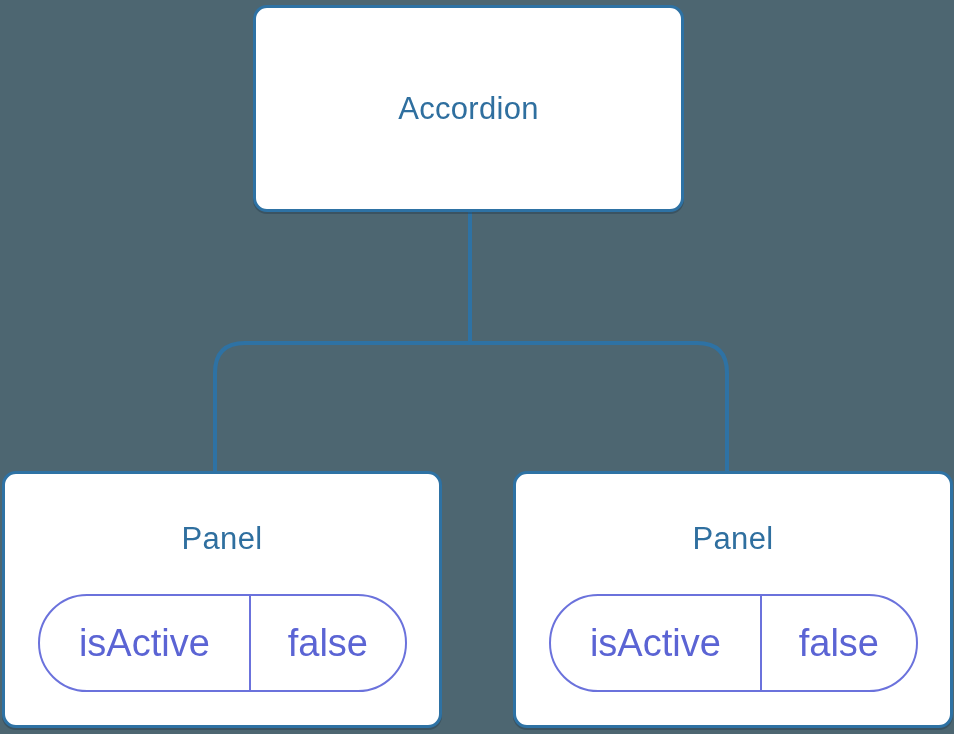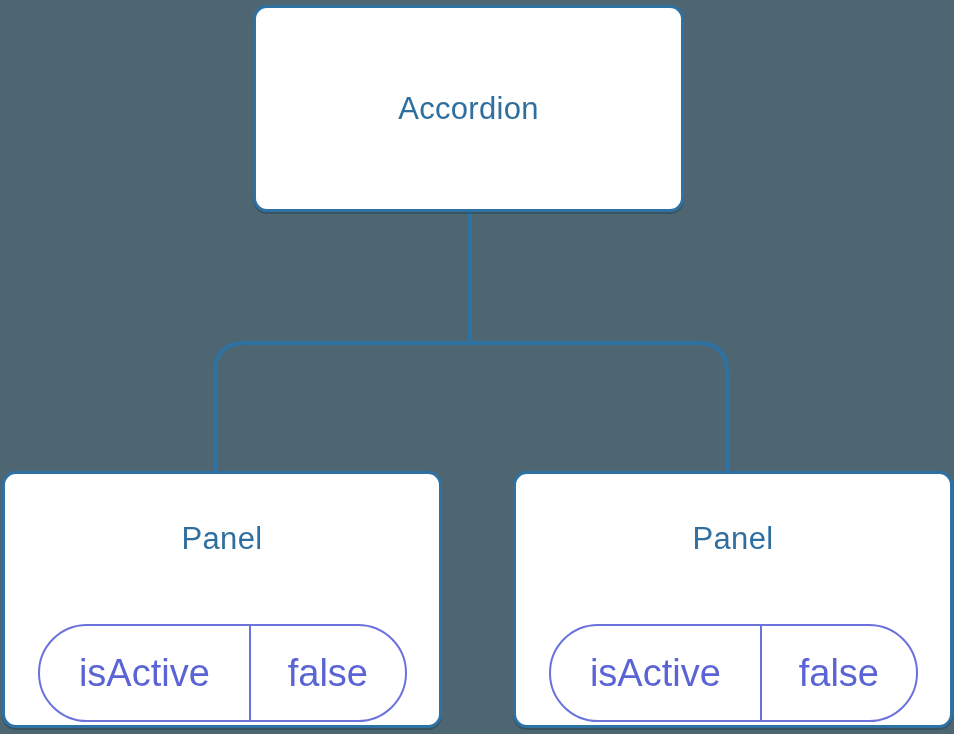--- a/index.html
+++ b/index.html
@@ -48,21 +48,20 @@
     letter-spacing: 0.3px;
   }
 
   .panel-node {
     top: 471px;
     width: 440px; height: 257px;
     display: flex;
     flex-direction: column;
     align-items: center;
     padding-top: 46px;
-    gap: 30px;
   }
   .panel-left  { left: 2px; }
   .panel-right { left: 513px; }
 
   .node-title { line-height: 38px; }
 
   .state-pill {
     margin-top: 36px;
     width: 369px; height: 98px;
     border: 2.5px solid var(--state-border, #6b72dc);

